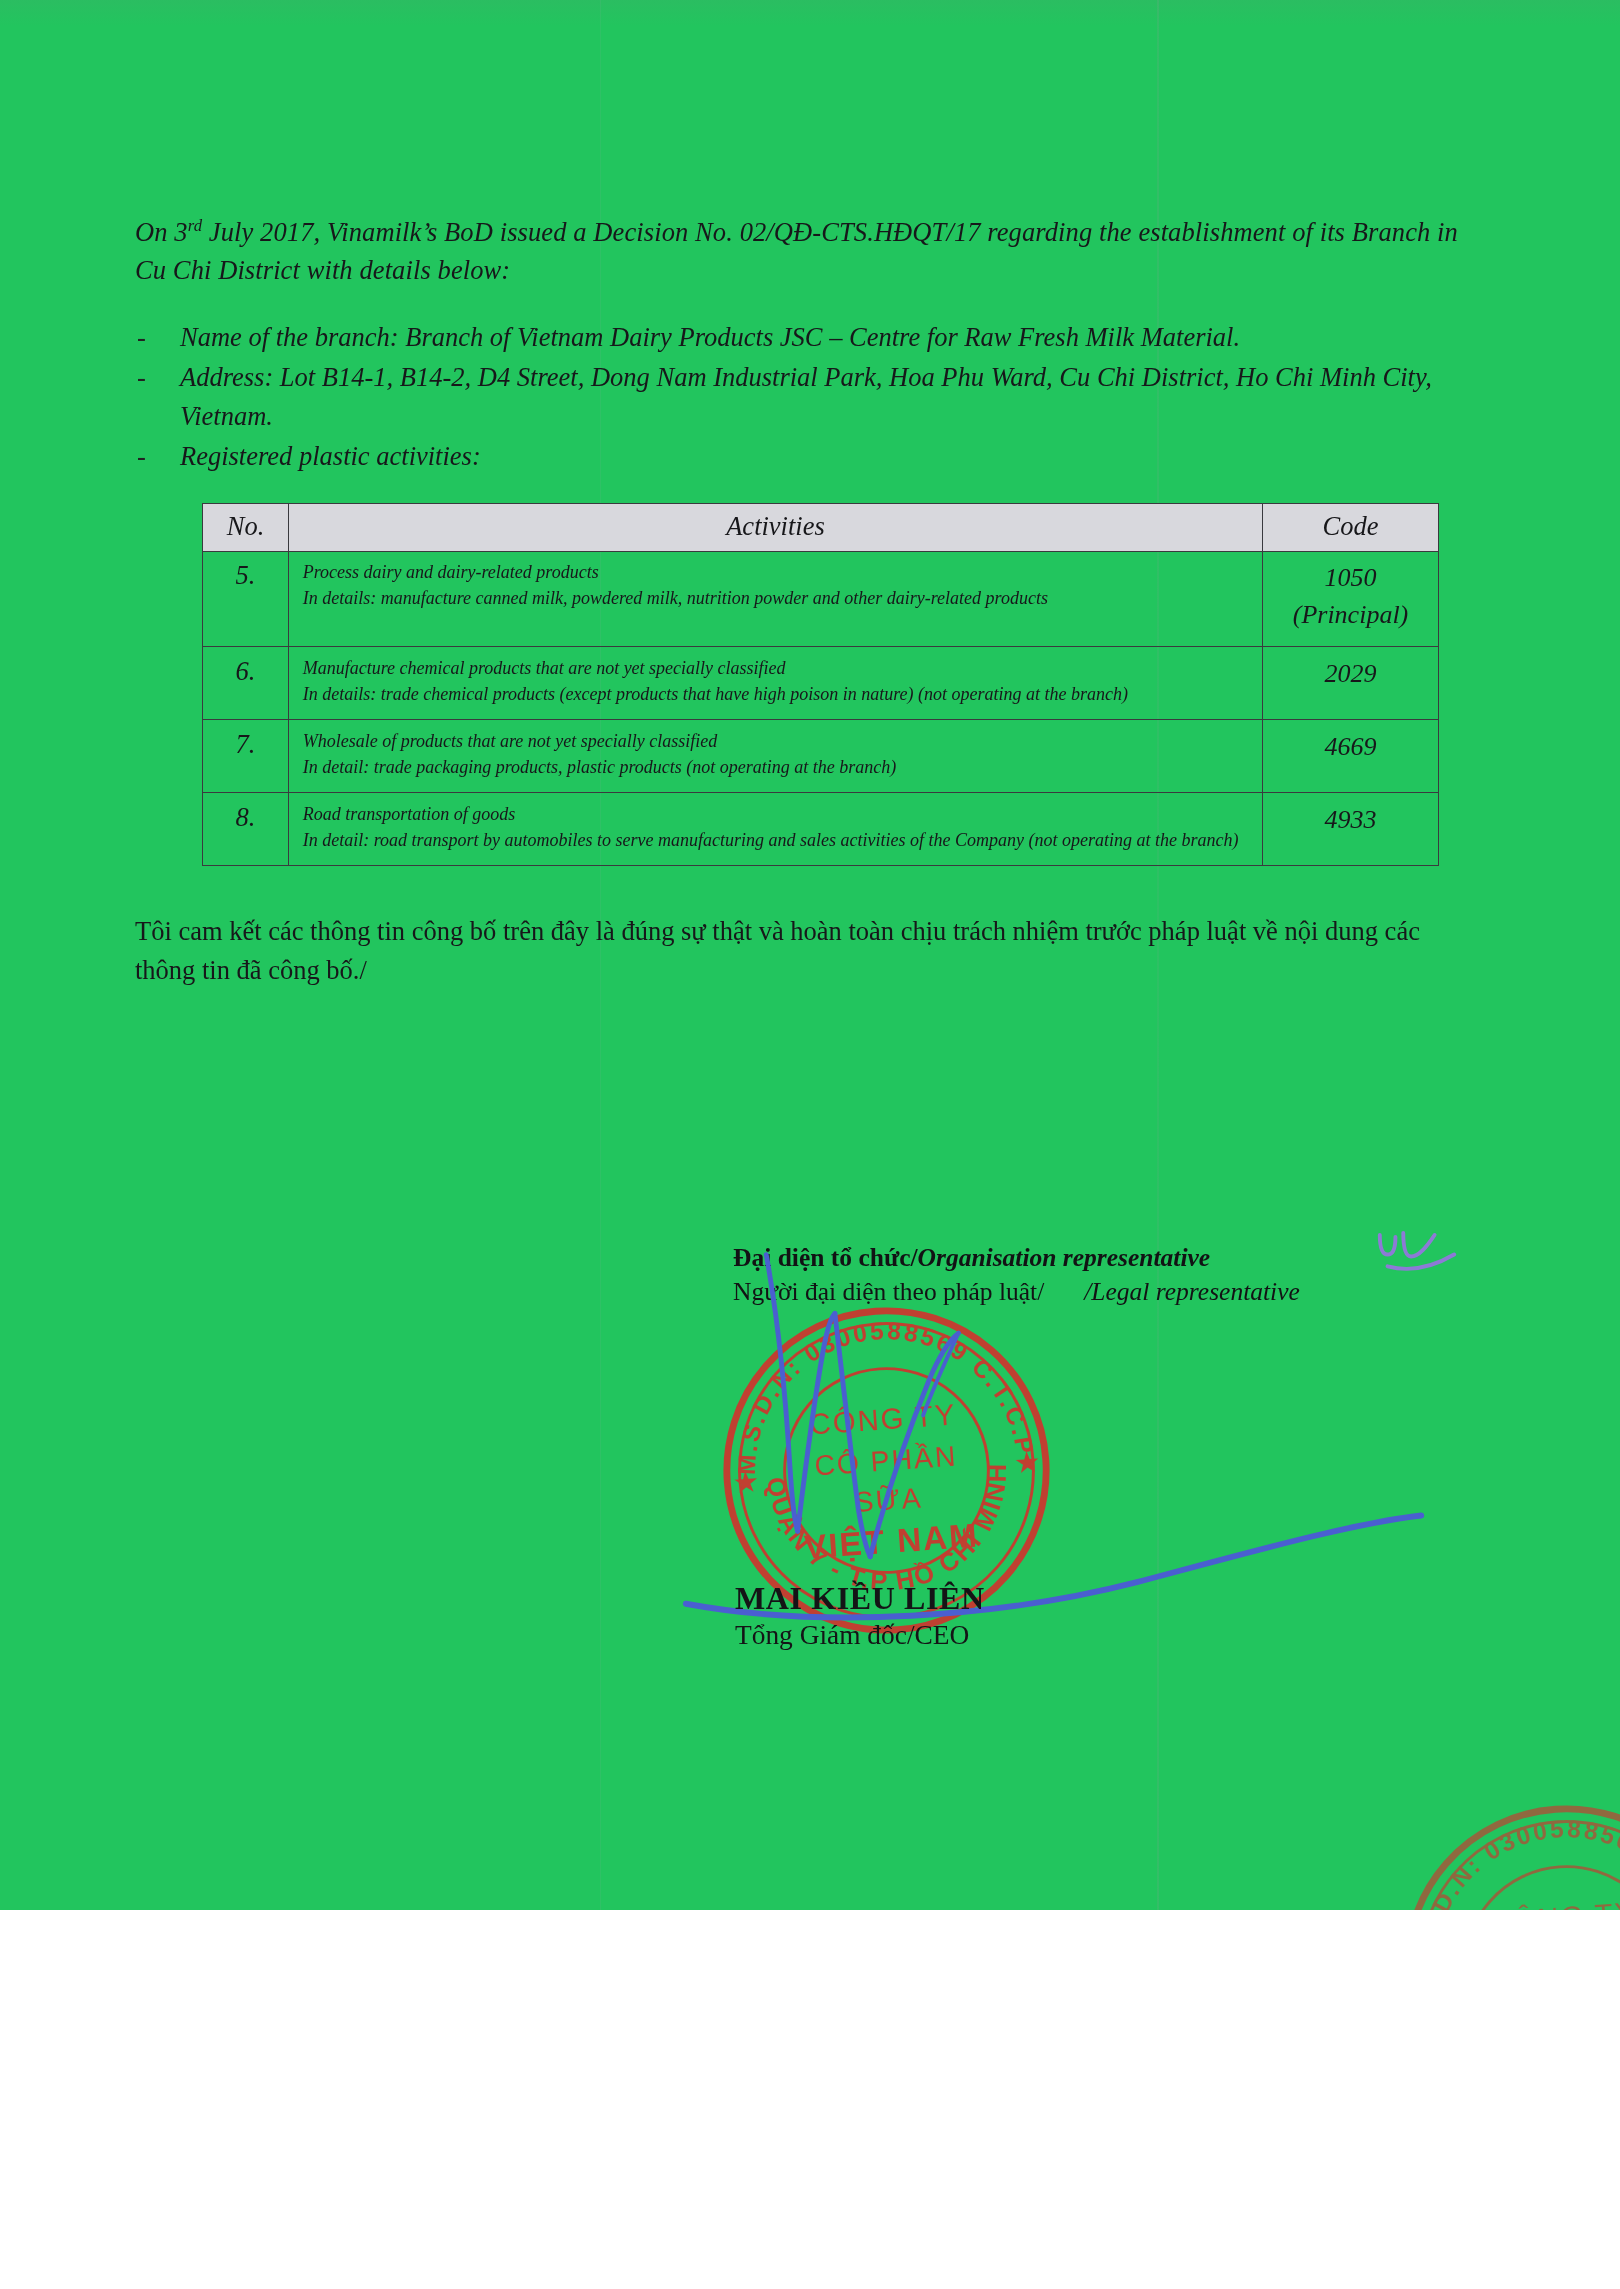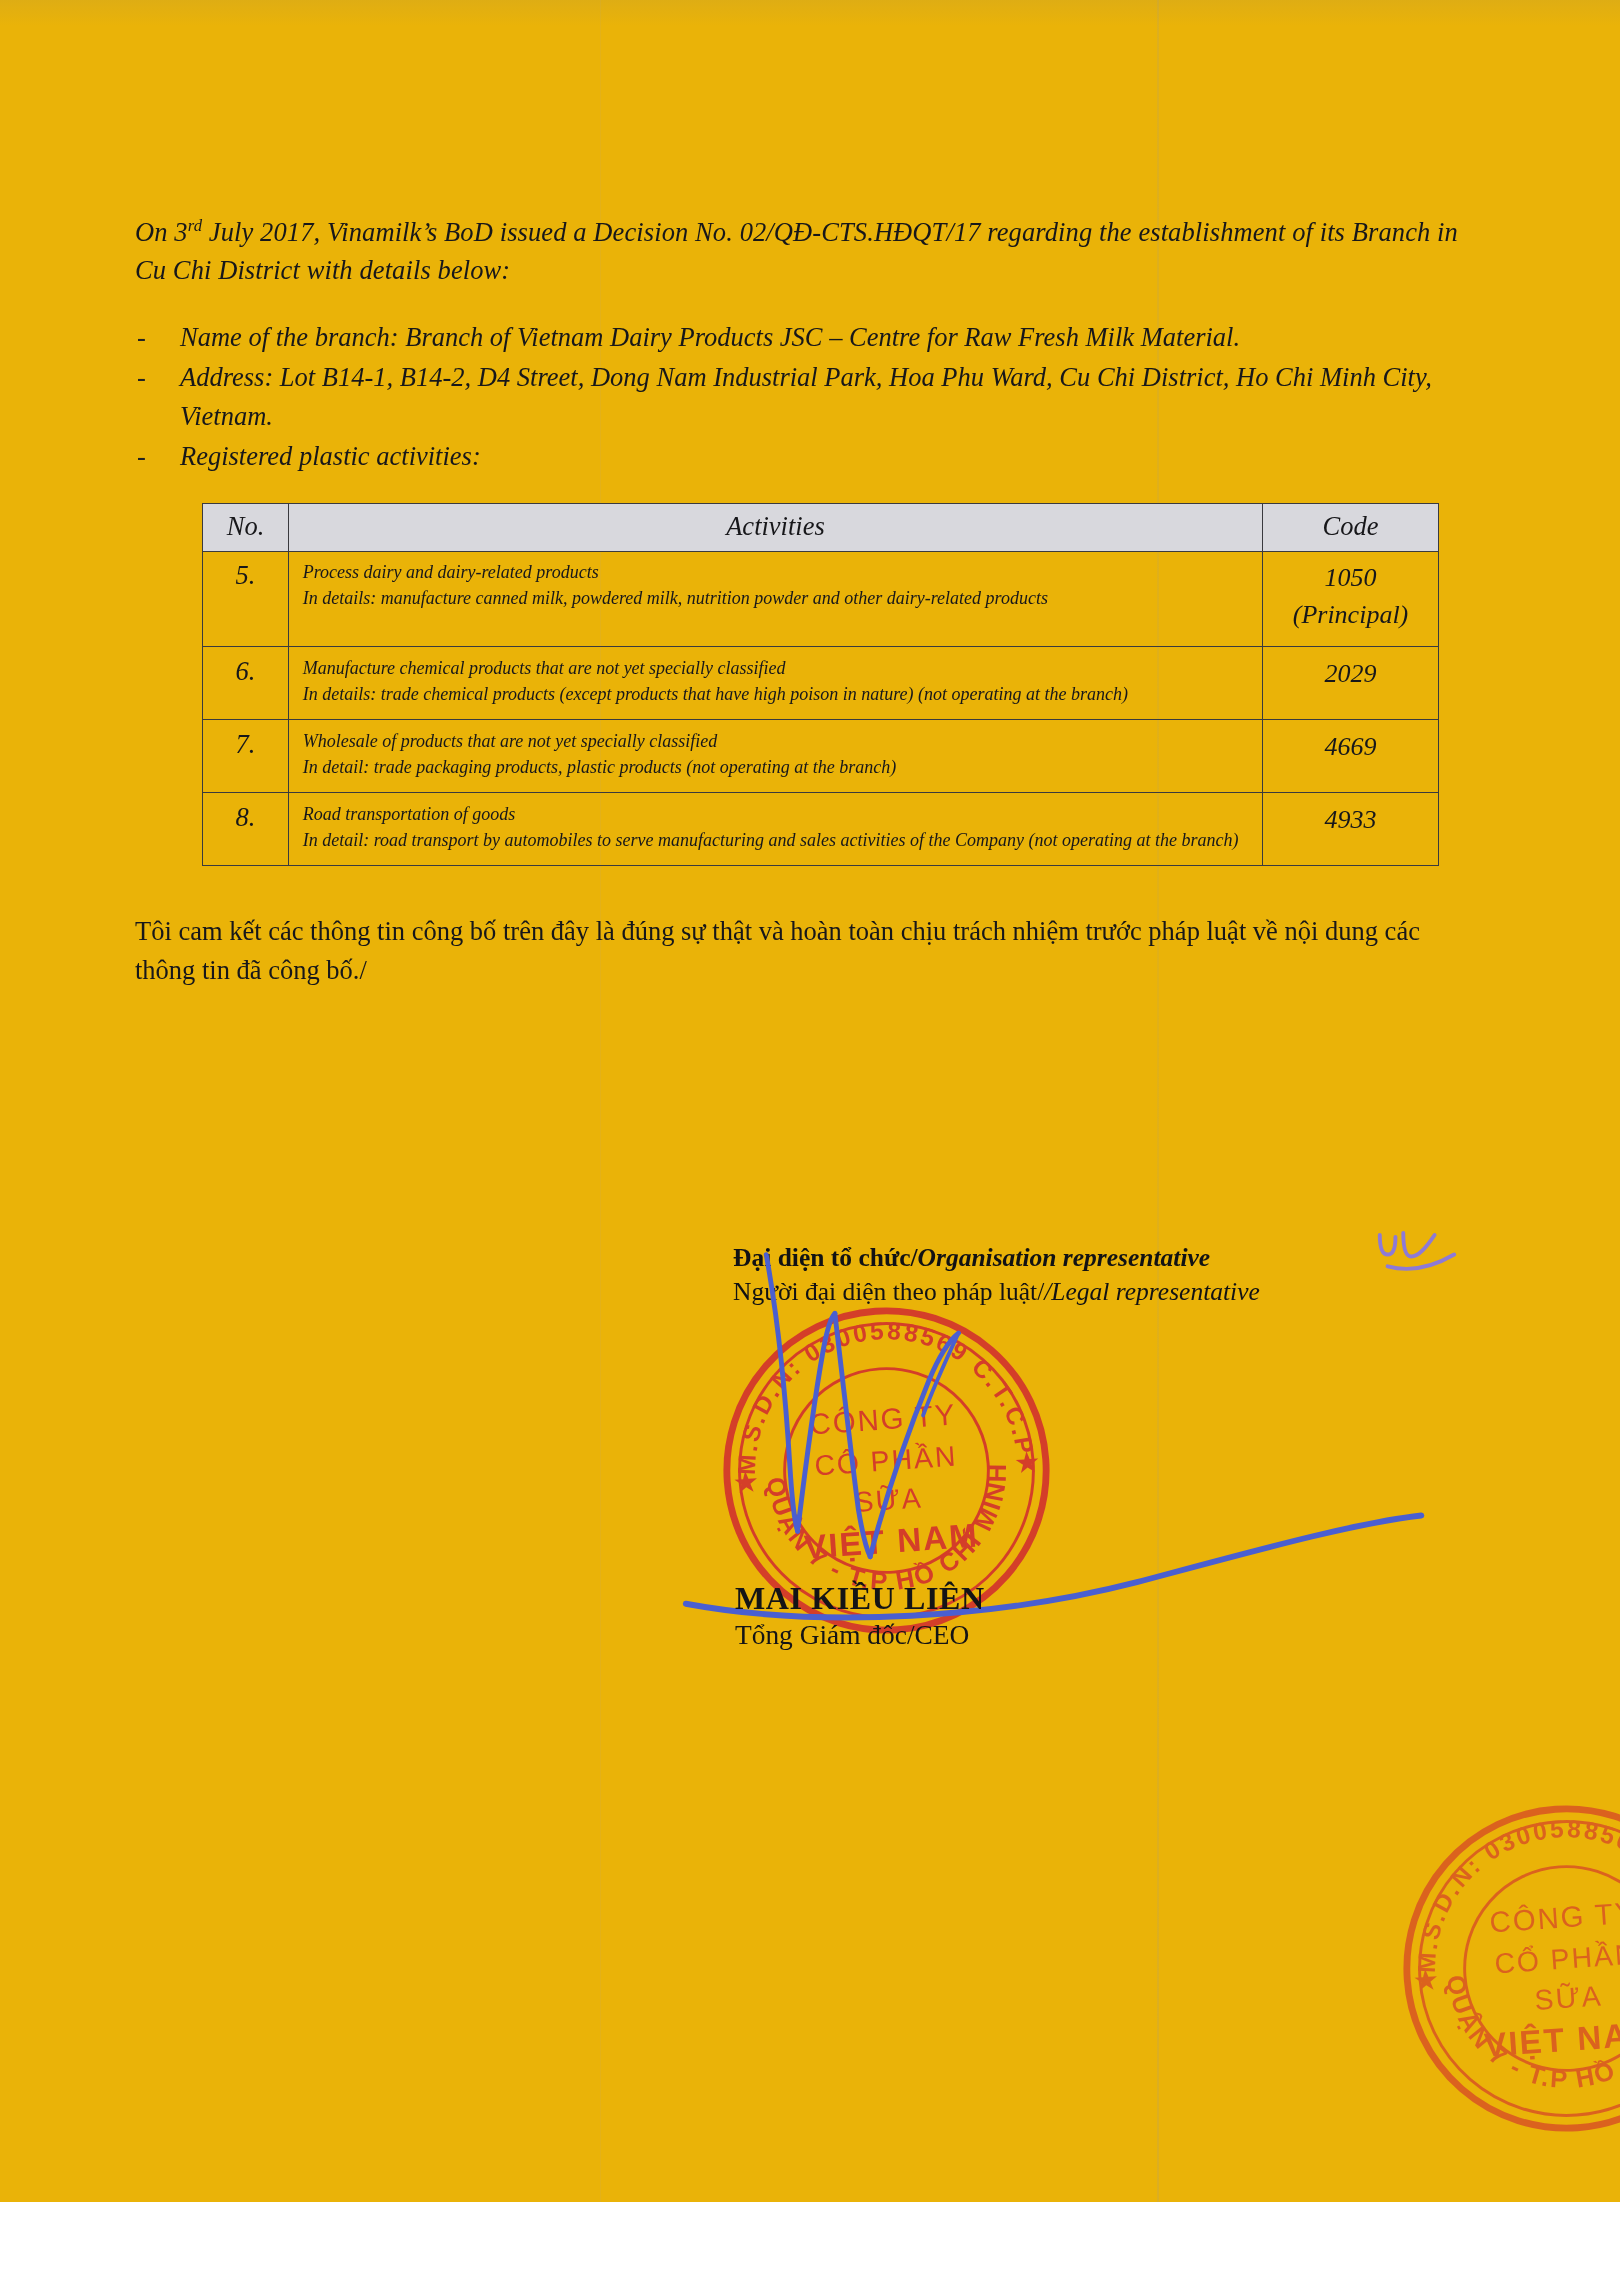--- a/index.html
+++ b/index.html
@@ -6,22 +6,22 @@
     margin: 0;
     padding: 0;
     background: #ffffff;
   }
   body {
     font-family: "Liberation Serif", serif;
   }
   .page {
     position: relative;
     width: 1620px;
-    height: 2202px;
-    background: #eab308;
+    height: 1910px;
+    background: #22c55e;
     overflow: hidden;
   }
 
   
   .scan-fold {
     position: absolute;
     top: 0;
     left: 1157px;
     width: 2px;
     height: 2290px;
@@ -166,21 +166,21 @@
   }
   .sign-line1 .vn { font-weight: bold; font-style: normal; }
   .sign-line1 .en { font-weight: bold; font-style: italic; }
   .sign-line2 {
     font-size: 25.5px;
     color: #121214;
     white-space: nowrap;
     margin-top: 3.9px;
   }
   .sign-line2 .vn { font-style: normal; }
-  .sign-line2 .en { font-style: italic; }
+  .sign-line2 .en { font-style: italic; margin-left: 40px; }
 
   .signer-name {
     position: absolute;
     left: 735px;
     top: 1580px;
     font-size: 32px;
     font-weight: bold;
     letter-spacing: 0.6px;
     color: #141416;
   }

